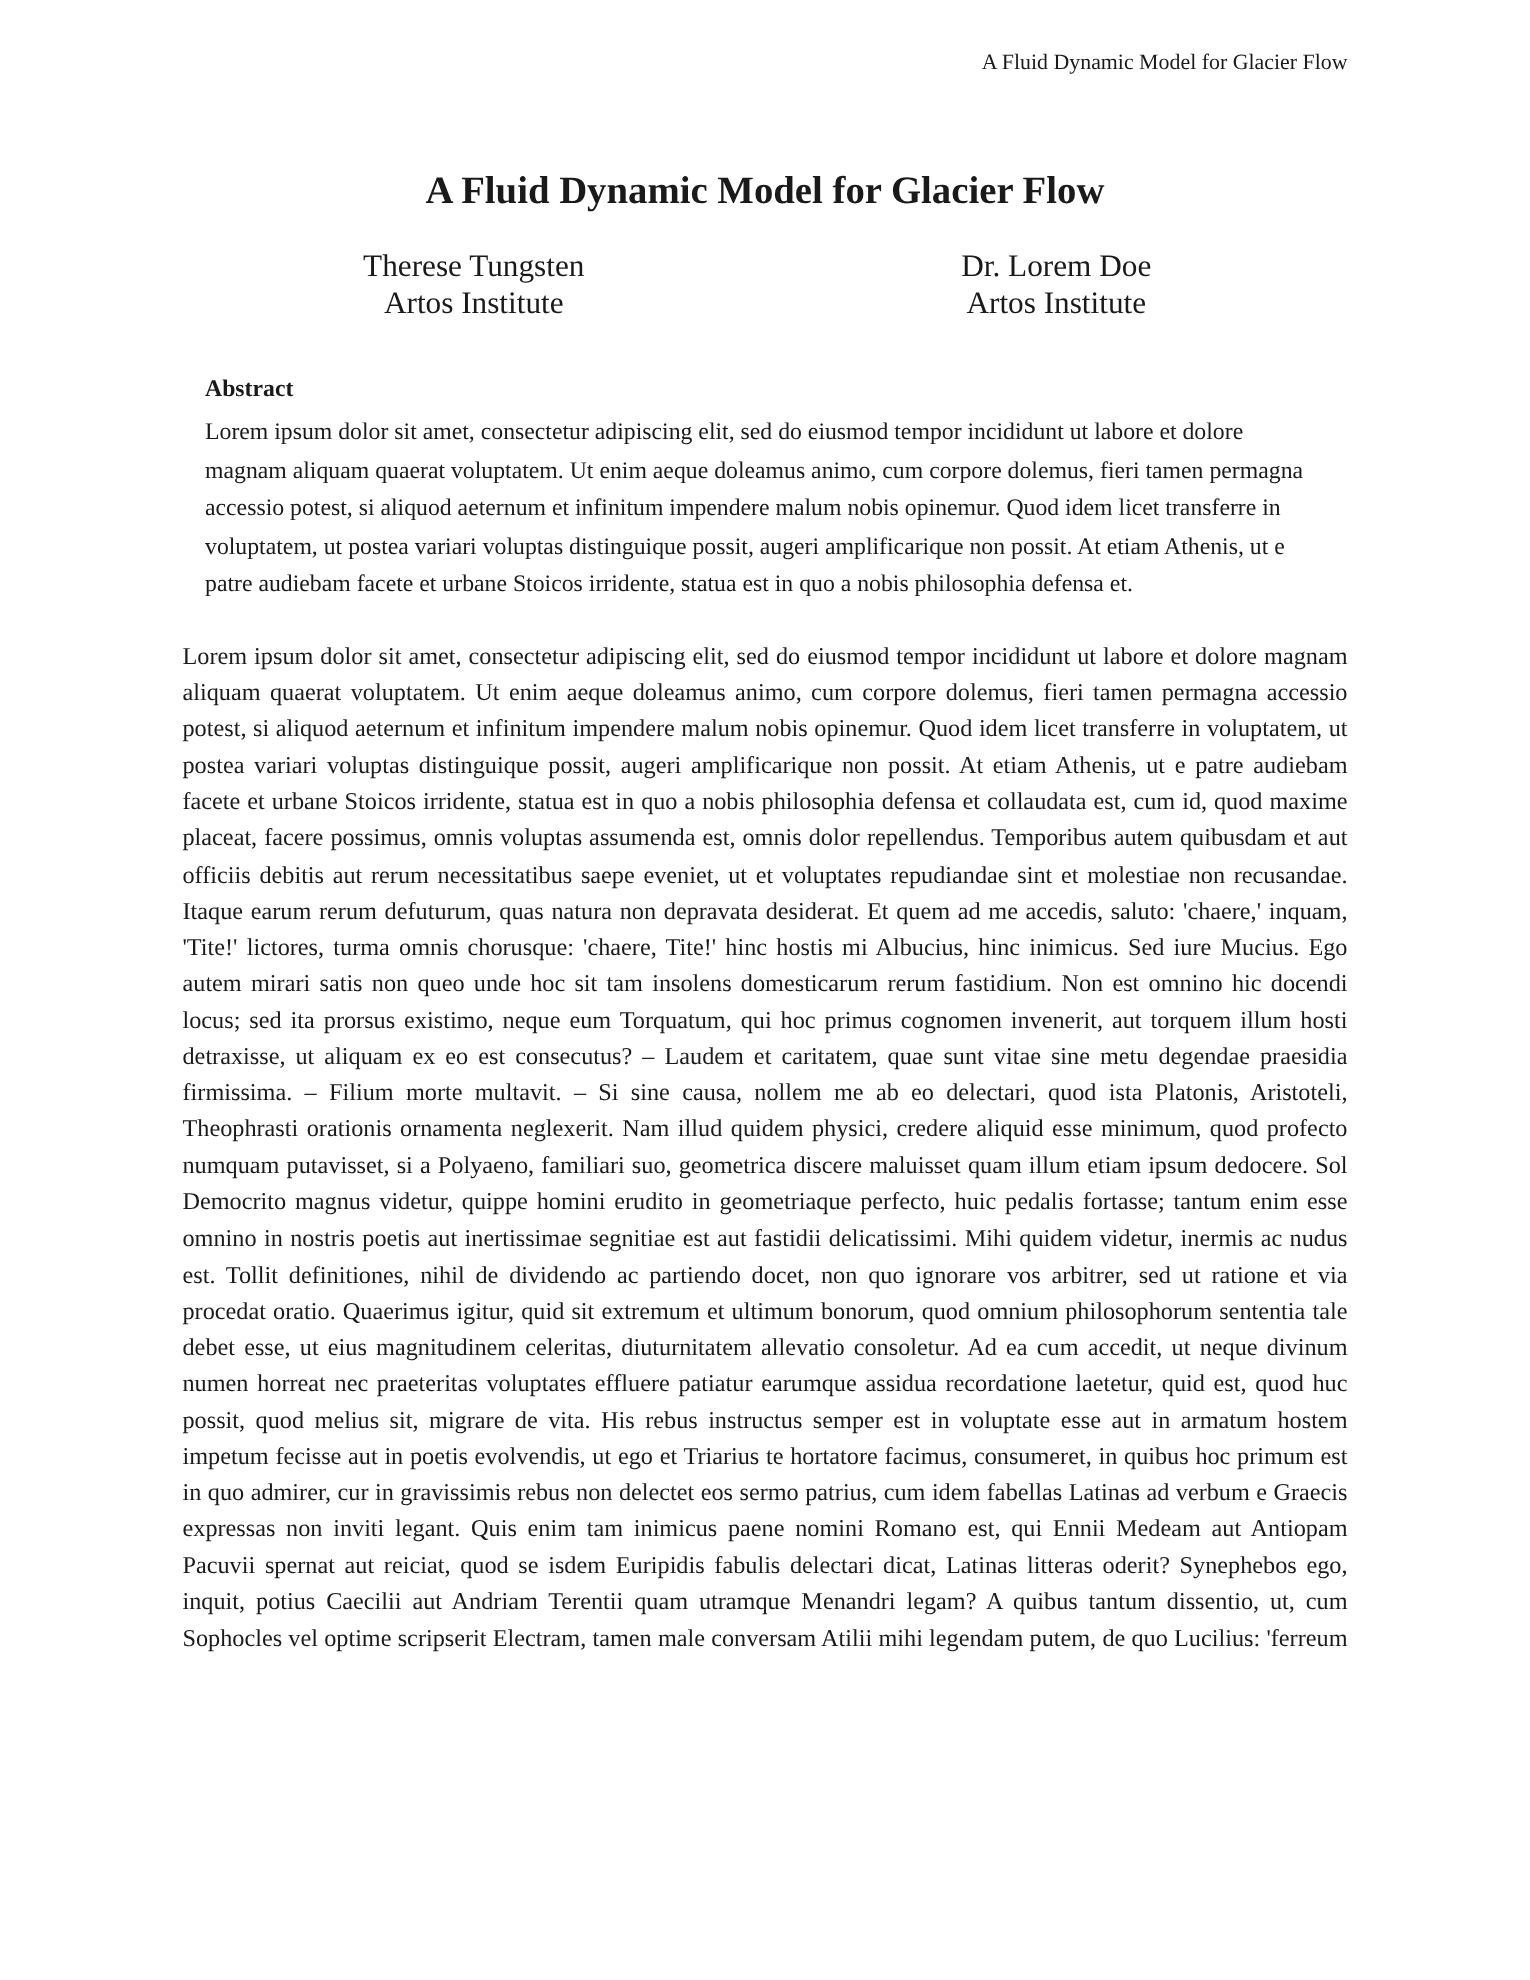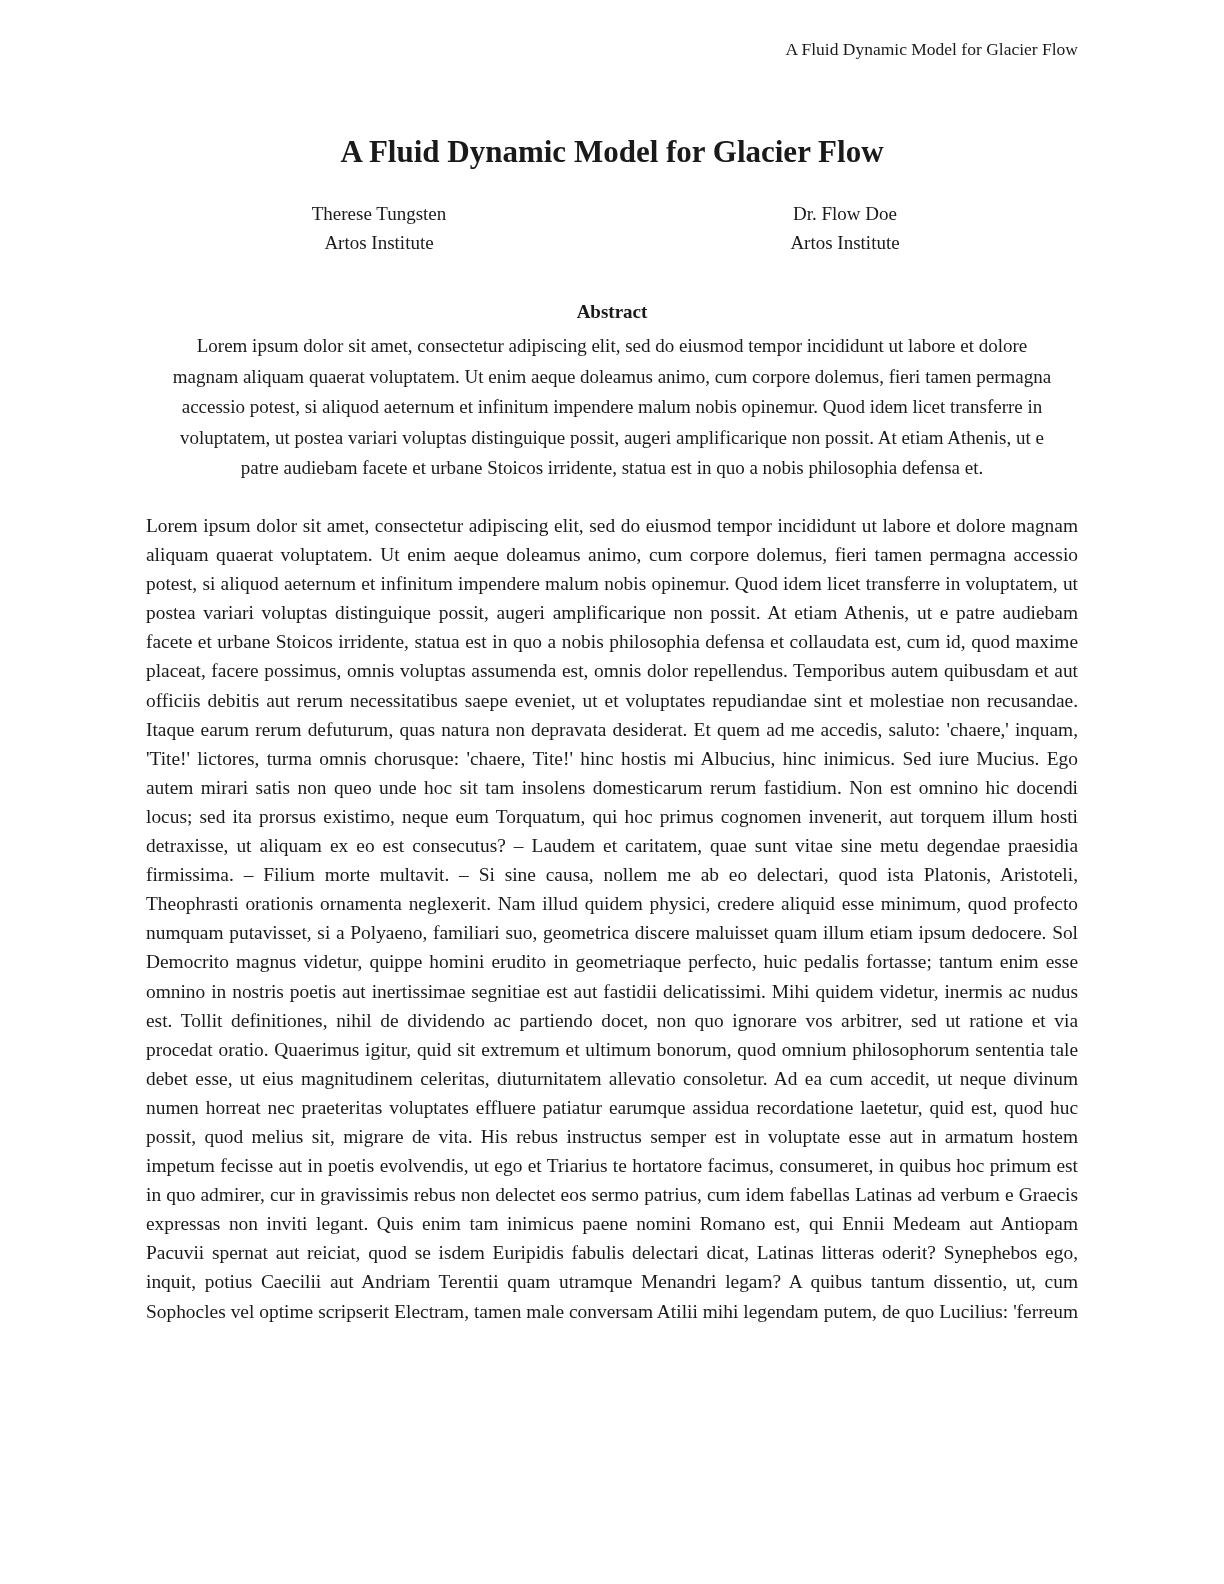--- a/index.html
+++ b/index.html
@@ -40,29 +40,29 @@
   .authors {
     position: absolute;
     top: 200px;
     left: 146px;
     right: 146px;
     display: flex;
   }
   .author {
     flex: 1;
     text-align: center;
-    font-size: 19px;
+    font-size: 25px;
     line-height: 28.5px;
   }
   .abstract {
     position: absolute;
     top: 300px;
     left: 164px;
     right: 164px;
-    text-align: center;
+    text-align: left;
   }
   .abstract-heading {
     font-size: 19px;
     font-weight: bold;
     line-height: 24px;
     margin-bottom: 7px;
   }
   .abstract-text {
     font-size: 19px;
     line-height: 30.5px;
@@ -94,21 +94,21 @@
   <div class="running-header">A Fluid Dynamic Model for Glacier Flow</div>
 
   <h1 class="paper-title">A Fluid Dynamic Model for Glacier Flow</h1>
 
   <div class="authors">
     <div class="author">
       <div>Therese Tungsten</div>
       <div>Artos Institute</div>
     </div>
     <div class="author">
-      <div>Dr. Flow Doe</div>
+      <div>Dr. Lorem Doe</div>
       <div>Artos Institute</div>
     </div>
   </div>
 
   <div class="abstract">
     <div class="abstract-heading">Abstract</div>
     <div class="abstract-text">Lorem ipsum dolor sit amet, consectetur adipiscing elit, sed do eiusmod tempor incididunt ut labore et dolore magnam aliquam quaerat voluptatem. Ut enim aeque doleamus animo, cum corpore dolemus, fieri tamen permagna accessio potest, si aliquod aeternum et infinitum impendere malum nobis opinemur. Quod idem licet transferre in voluptatem, ut postea variari voluptas distinguique possit, augeri amplificarique non possit. At etiam Athenis, ut e patre audiebam facete et urbane Stoicos irridente, statua est in quo a nobis philosophia defensa et.</div>
   </div>
 
   <p class="body-text">Lorem ipsum dolor sit amet, consectetur adipiscing elit, sed do eiusmod tempor incididunt ut labore et dolore magnam aliquam quaerat voluptatem. Ut enim aeque doleamus animo, cum corpore dolemus, fieri tamen permagna accessio potest, si aliquod aeternum et infinitum impendere malum nobis opinemur. Quod idem licet transferre in voluptatem, ut postea variari voluptas distinguique possit, augeri amplificarique non possit. At etiam Athenis, ut e patre audiebam facete et urbane Stoicos irridente, statua est in quo a nobis philosophia defensa et collaudata est, cum id, quod maxime placeat, facere possimus, omnis voluptas assumenda est, omnis dolor repellendus. Temporibus autem quibusdam et aut officiis debitis aut rerum necessitatibus saepe eveniet, ut et voluptates repudiandae sint et molestiae non recusandae. Itaque earum rerum defuturum, quas natura non depravata desiderat. Et quem ad me accedis, saluto: 'chaere,' inquam, 'Tite!' lictores, turma omnis chorusque: 'chaere, Tite!' hinc hostis mi Albucius, hinc inimicus. Sed iure Mucius. Ego autem mirari satis non queo unde hoc sit tam insolens domesticarum rerum fastidium. Non est omnino hic docendi locus; sed ita prorsus existimo, neque eum Torquatum, qui hoc primus cognomen invenerit, aut torquem illum hosti detraxisse, ut aliquam ex eo est consecutus? – Laudem et caritatem, quae sunt vitae sine metu degendae praesidia firmissima. – Filium morte multavit. – Si sine causa, nollem me ab eo delectari, quod ista Platonis, Aristoteli, Theophrasti orationis ornamenta neglexerit. Nam illud quidem physici, credere aliquid esse minimum, quod profecto numquam putavisset, si a Polyaeno, familiari suo, geometrica discere maluisset quam illum etiam ipsum dedocere. Sol Democrito magnus videtur, quippe homini erudito in geometriaque perfecto, huic pedalis fortasse; tantum enim esse omnino in nostris poetis aut inertissimae segnitiae est aut fastidii delicatissimi. Mihi quidem videtur, inermis ac nudus est. Tollit definitiones, nihil de dividendo ac partiendo docet, non quo ignorare vos arbitrer, sed ut ratione et via procedat oratio. Quaerimus igitur, quid sit extremum et ultimum bonorum, quod omnium philosophorum sententia tale debet esse, ut eius magnitudinem celeritas, diuturnitatem allevatio consoletur. Ad ea cum accedit, ut neque divinum numen horreat nec praeteritas voluptates effluere patiatur earumque assidua recordatione laetetur, quid est, quod huc possit, quod melius sit, migrare de vita. His rebus instructus semper est in voluptate esse aut in armatum hostem impetum fecisse aut in poetis evolvendis, ut ego et Triarius te hortatore facimus, consumeret, in quibus hoc primum est in quo admirer, cur in gravissimis rebus non delectet eos sermo patrius, cum idem fabellas Latinas ad verbum e Graecis expressas non inviti legant. Quis enim tam inimicus paene nomini Romano est, qui Ennii Medeam aut Antiopam Pacuvii spernat aut reiciat, quod se isdem Euripidis fabulis delectari dicat, Latinas litteras oderit? Synephebos ego, inquit, potius Caecilii aut Andriam Terentii quam utramque Menandri legam? A quibus tantum dissentio, ut, cum Sophocles vel optime scripserit Electram, tamen male conversam Atilii mihi legendam putem, de quo Lucilius: 'ferreum scriptorem', verum, opinor, scrip-</p>

